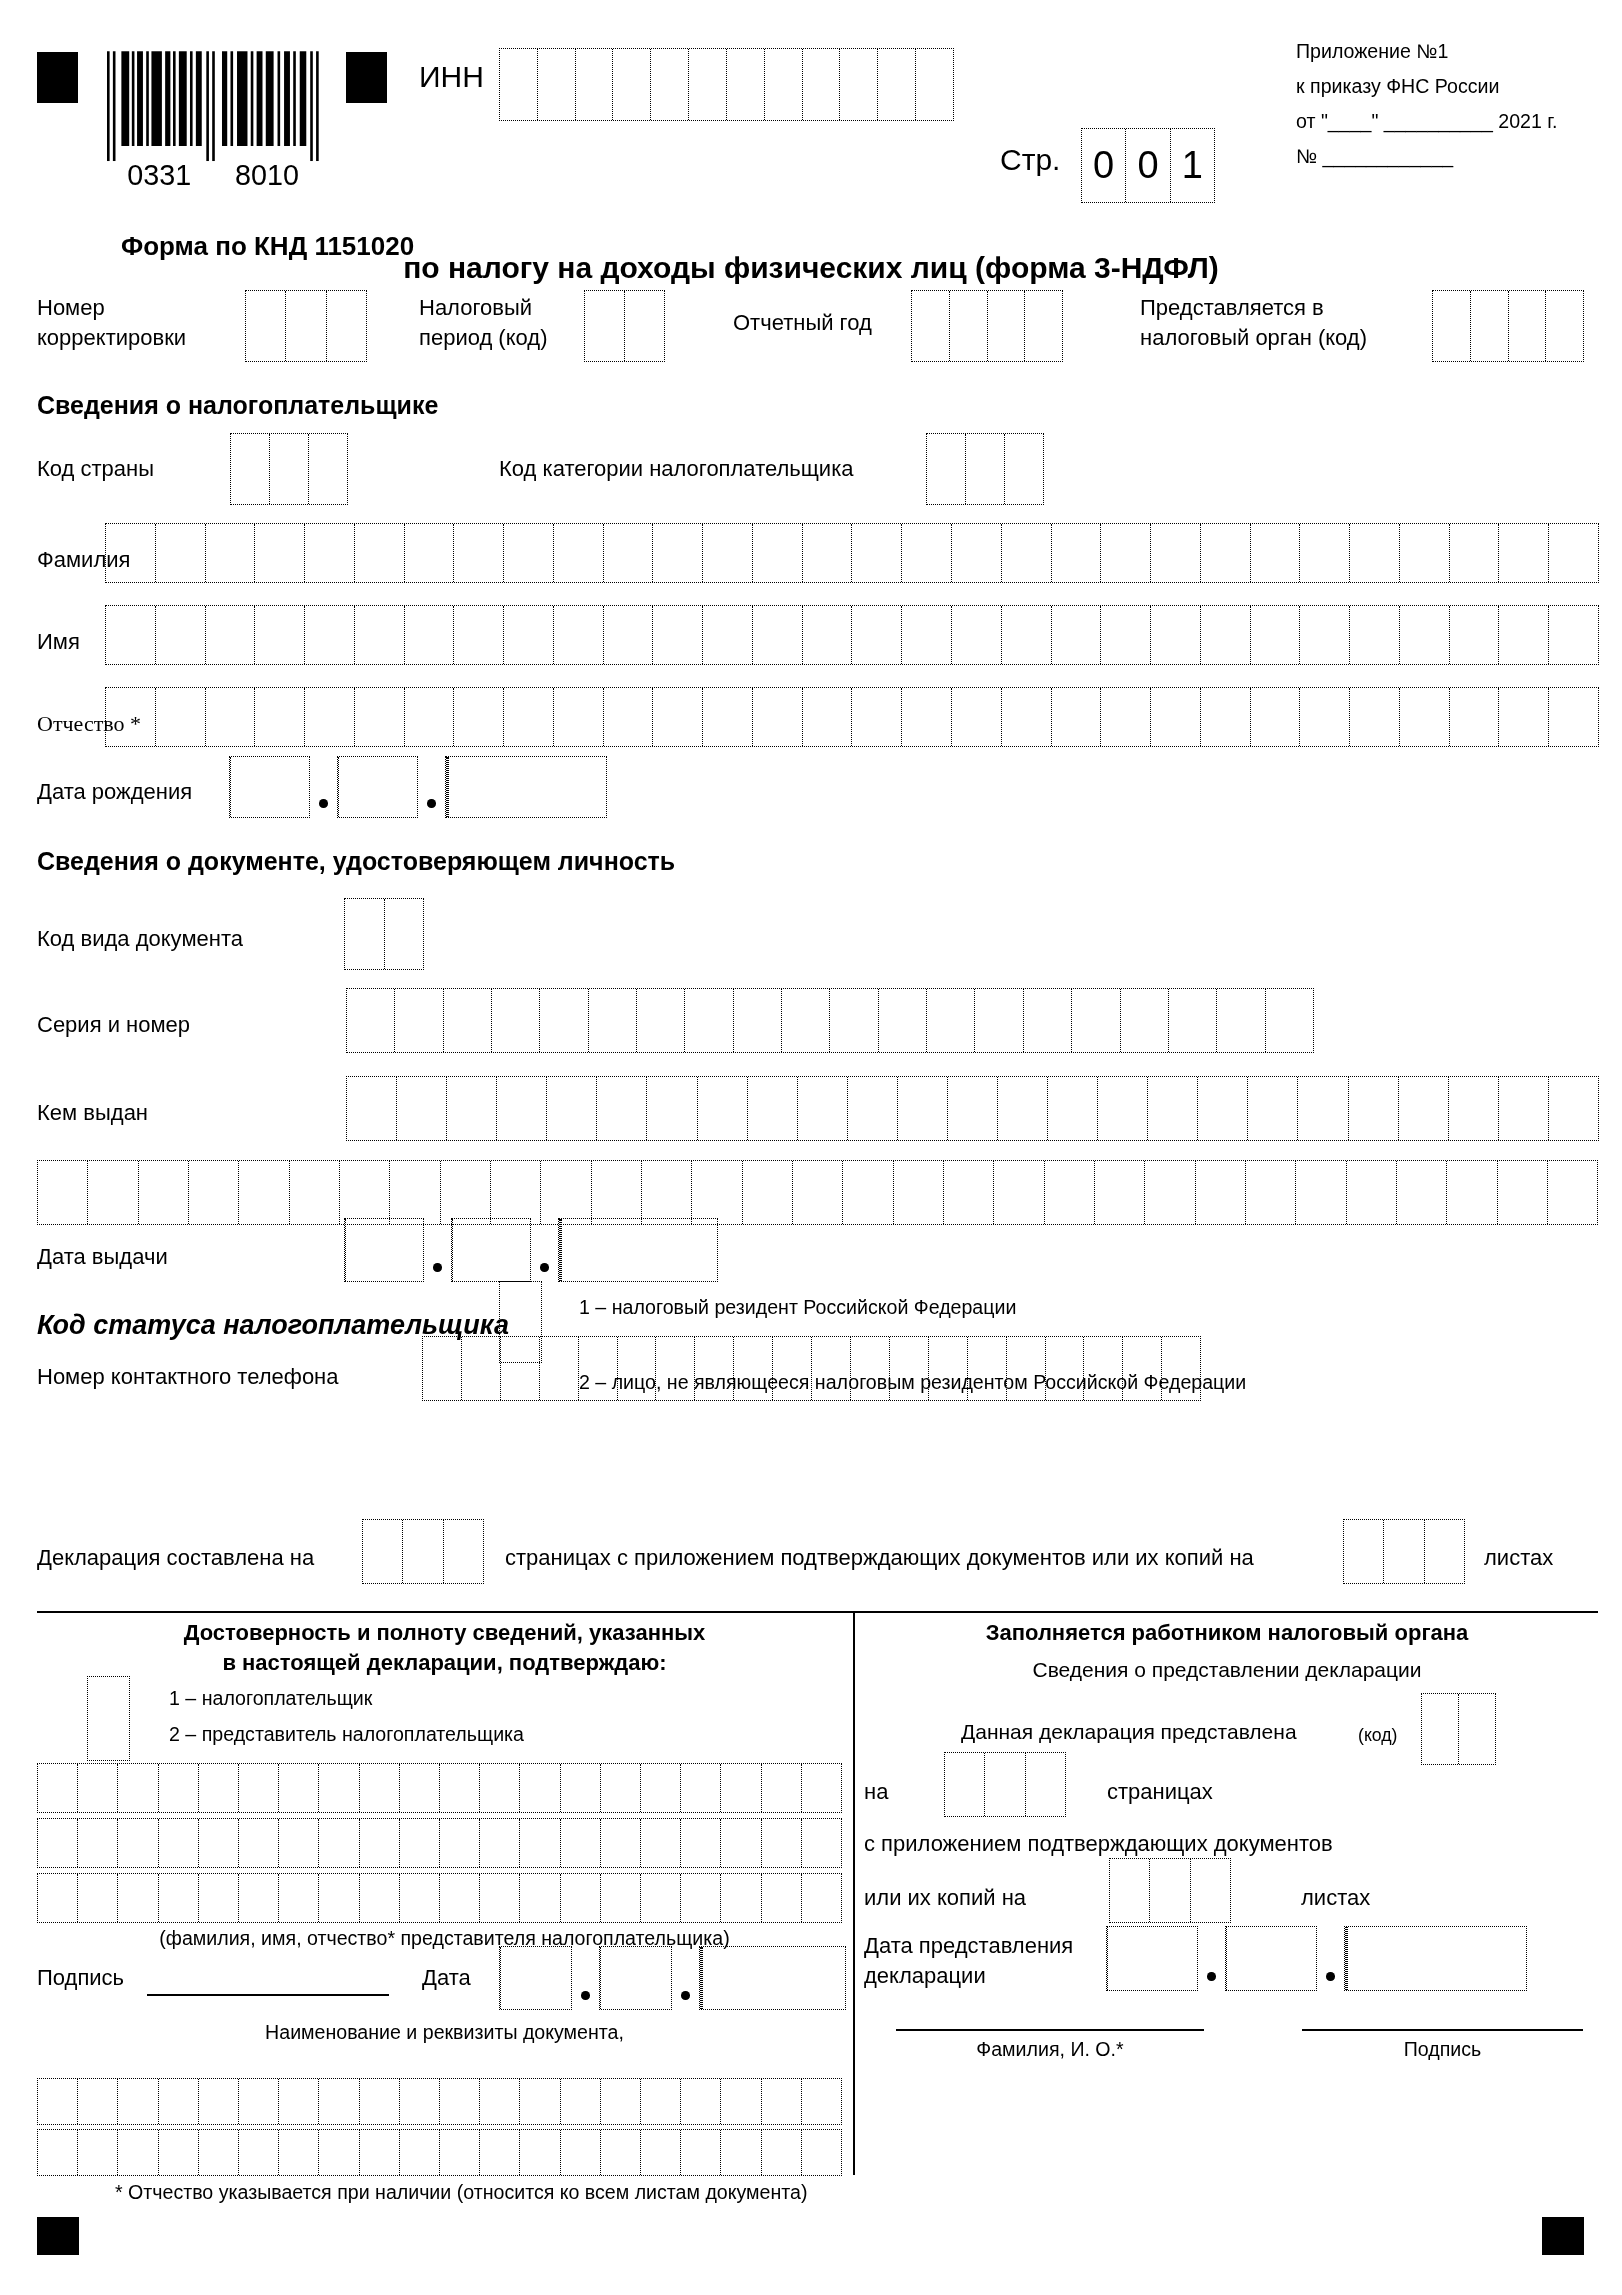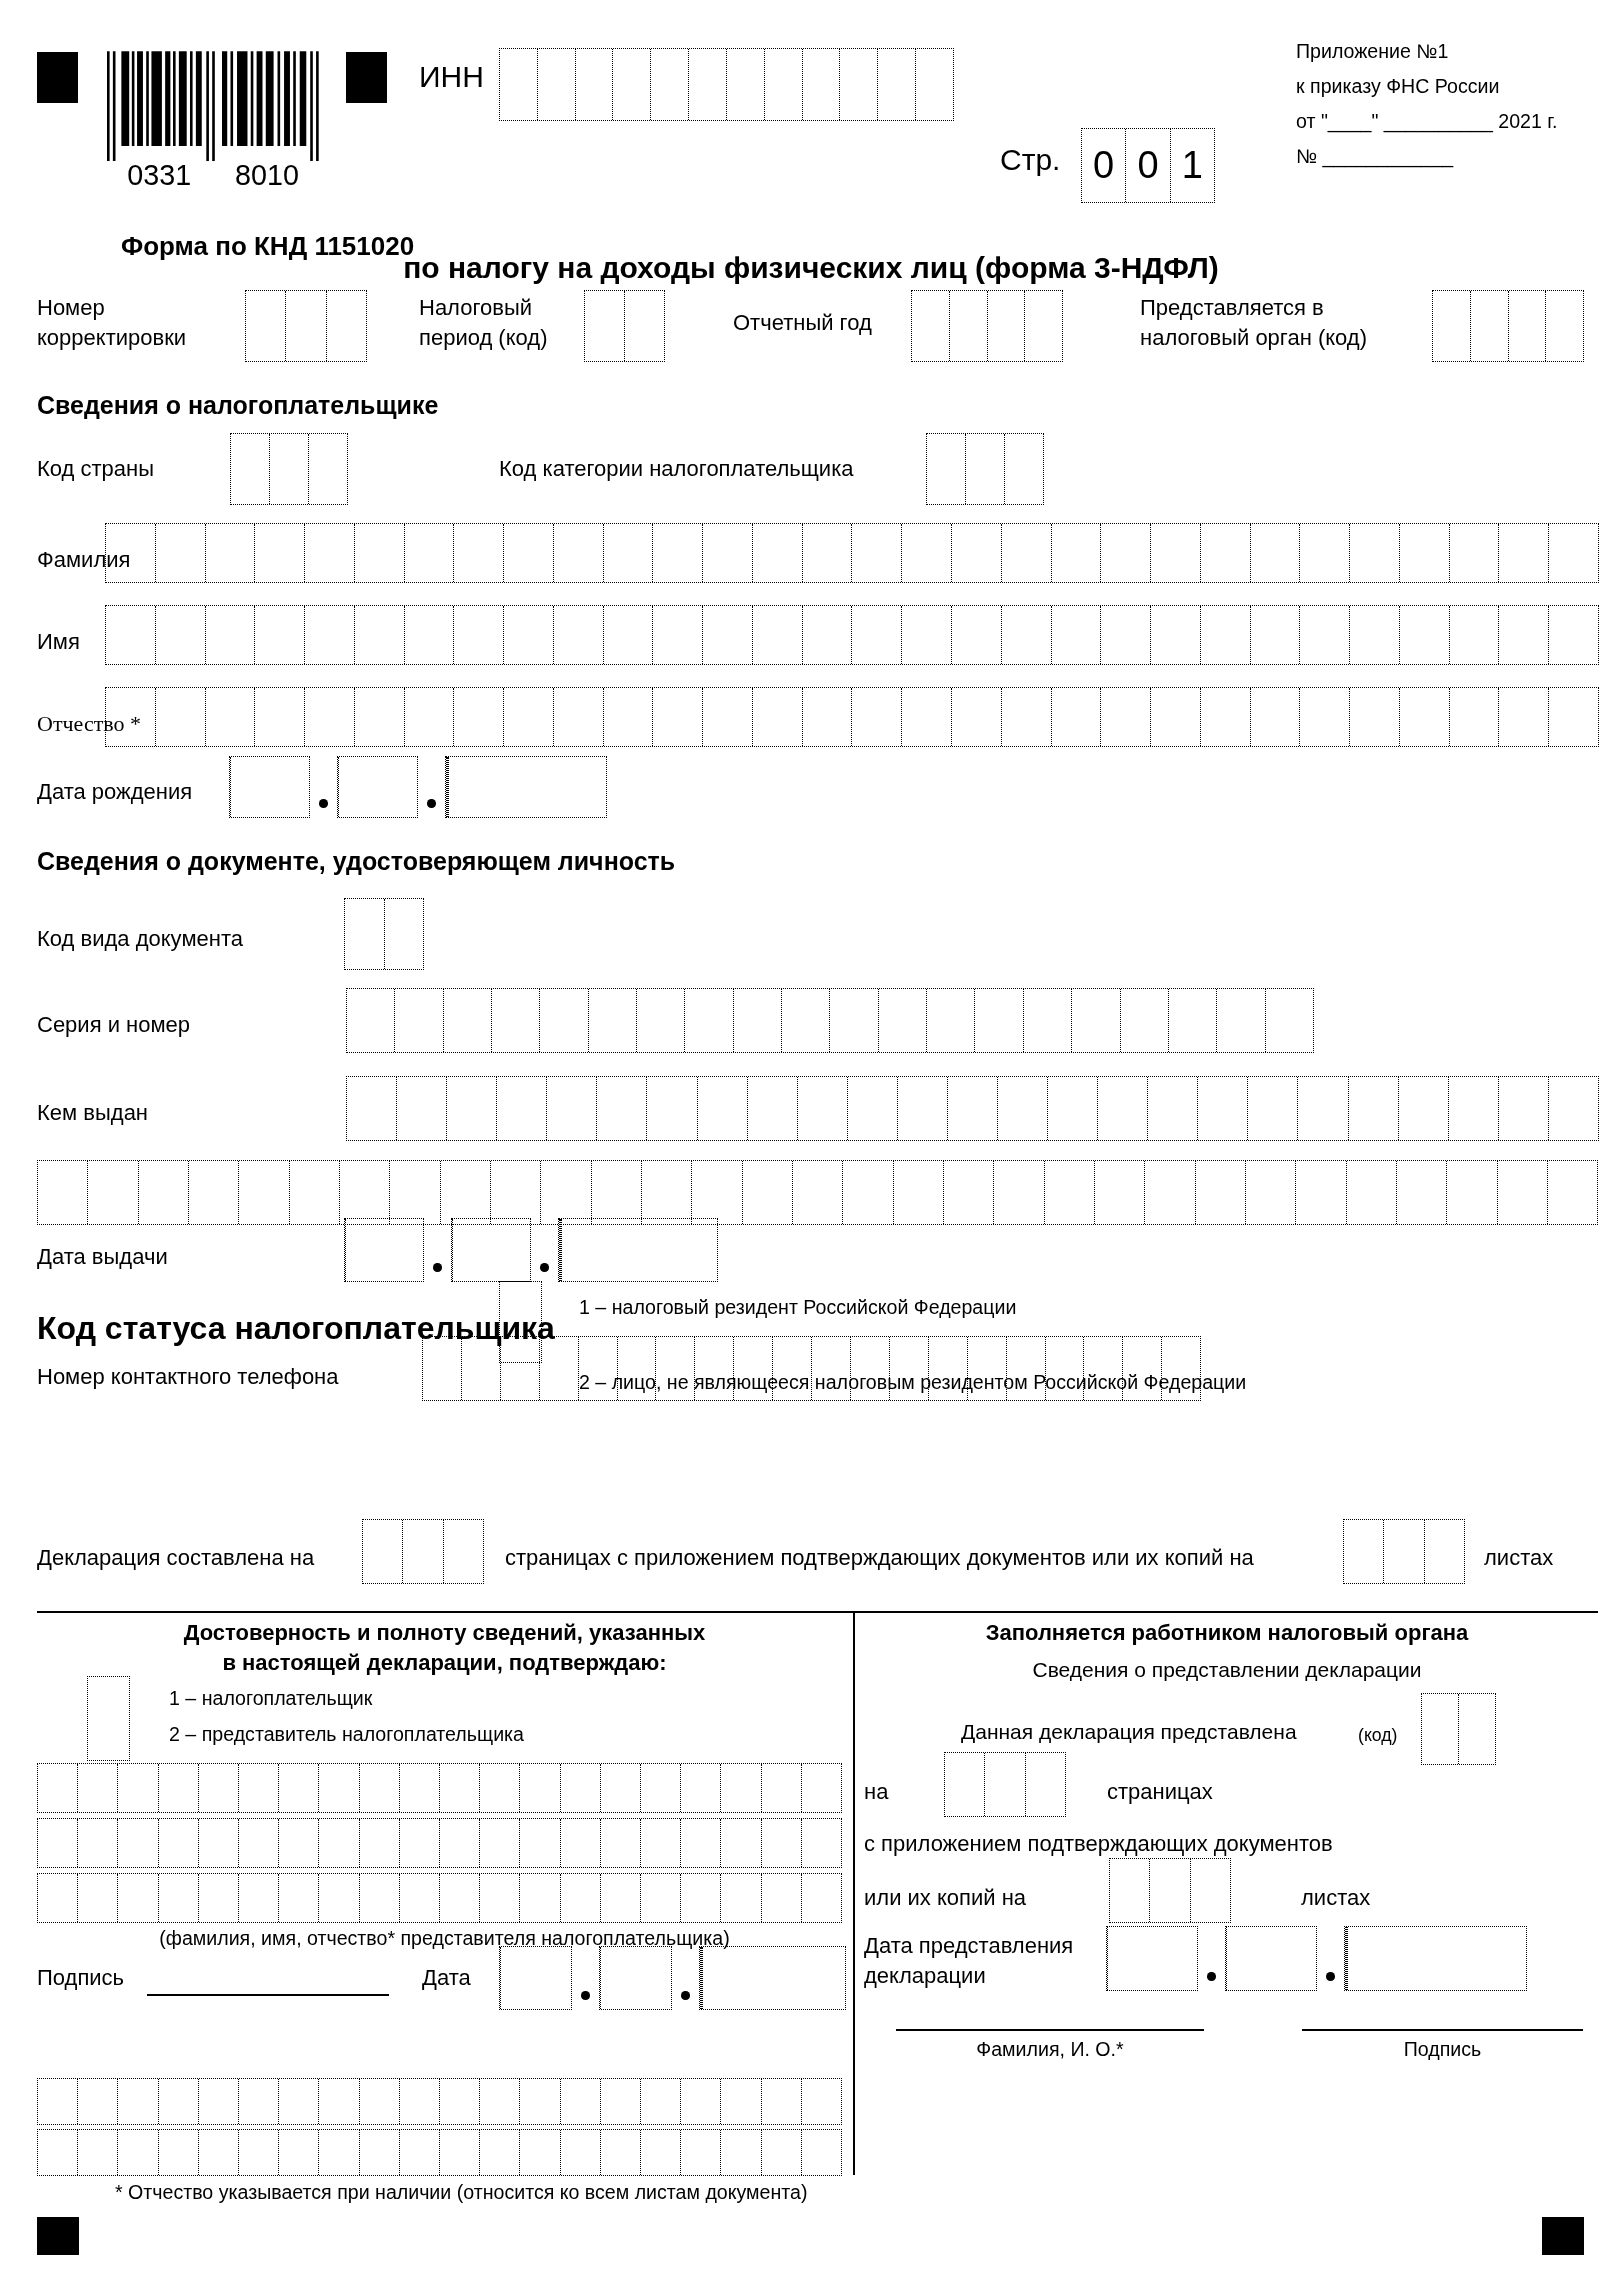--- a/index.html
+++ b/index.html
@@ -5,21 +5,21 @@
   html,body{margin:0;padding:0;background:#888;}
   #page{
     position:relative;width:1623px;height:2295px;background:#ffffff;
     font-family:"Liberation Sans", sans-serif;color:#000;overflow:hidden;
   }
   .abs{position:absolute;}
   .lbl{font-size:22px;line-height:1.1;white-space:nowrap;}
   .lbl-sm{font-size:19.6px;line-height:1.1;white-space:nowrap;}
   .lbl-xs{font-size:17.7px;white-space:nowrap;}
   .sect{font-size:25px;font-weight:bold;white-space:nowrap;}
-  .boldlbl{font-size:32px;font-weight:bold;white-space:nowrap;}
+  .boldlbl{font-size:27px;font-weight:bold;white-space:nowrap;font-style:italic;}
   .center{text-align:center;}
   .sq{background:#000;}
   .cellbox{display:flex;border:1.3px dotted #000;box-sizing:border-box;}
   .cellbox .cell{flex:1;border-right:1.3px dotted #000;display:flex;align-items:center;justify-content:center;font-size:38px;}
   .cellbox .cell:last-child{border-right:none;}
   .daterow{display:flex;align-items:stretch;}
   .dgroup{display:flex;border:1.3px dotted #000;box-sizing:border-box;}
   .dgroup .cell{border-right:1.3px dotted #000;display:flex;}
   .dgroup .cell:last-child{border-right:none;}
   .datedot{width:8.5px;height:8.5px;border-radius:50%;background:#000;align-self:flex-end;margin:0 9.2px 10.5px 9.2px;flex:none;}
@@ -527,20 +527,21 @@
       </div>
     <span class="datedot"></span>
     <div class="dgroup" style="width:147px;">
         <div class="cell"></div>
         <div class="cell"></div>
         <div class="cell"></div>
         <div class="cell"></div>
       </div>
   </div>
 
+  <div class="abs center lbl-sm" style="left:52px;top:2022px;width:785px;">Наименование и реквизиты документа,</div>
   <div class="abs cellbox" style="left:37px;top:2078px;width:805px;height:47px;">
       <div class="cell"></div>
       <div class="cell"></div>
       <div class="cell"></div>
       <div class="cell"></div>
       <div class="cell"></div>
       <div class="cell"></div>
       <div class="cell"></div>
       <div class="cell"></div>
       <div class="cell"></div>

